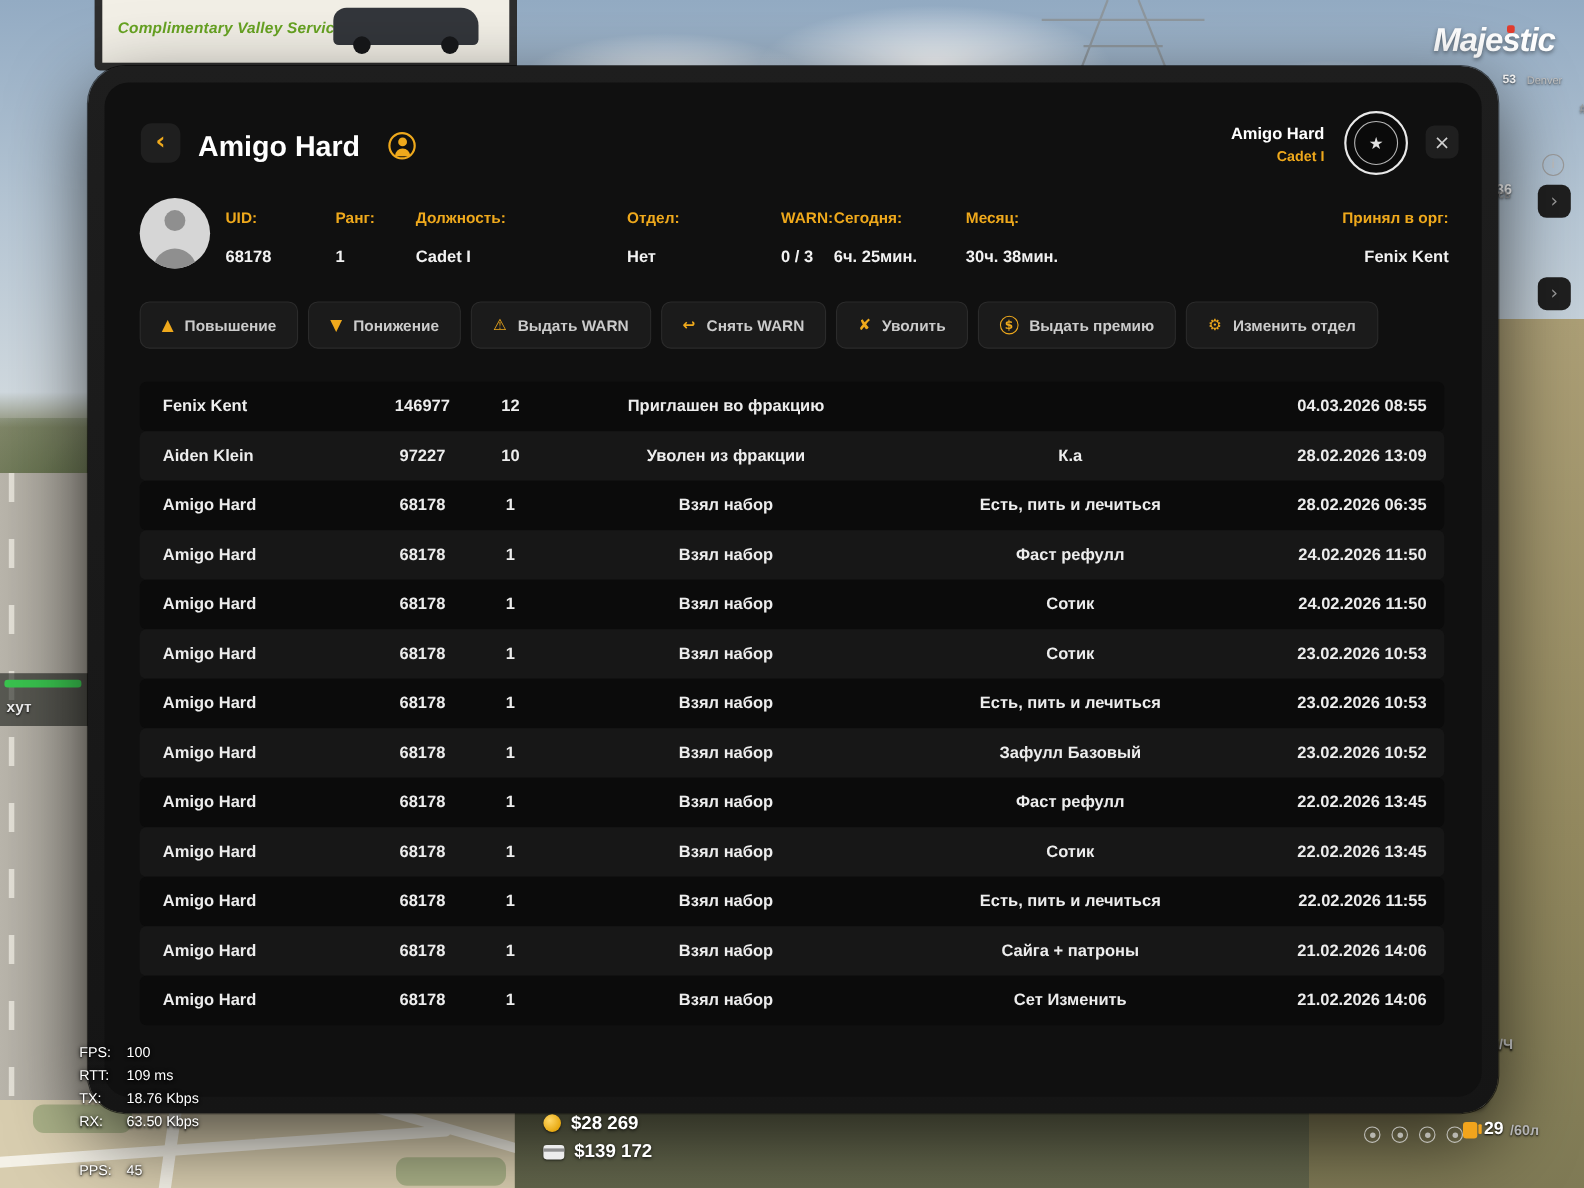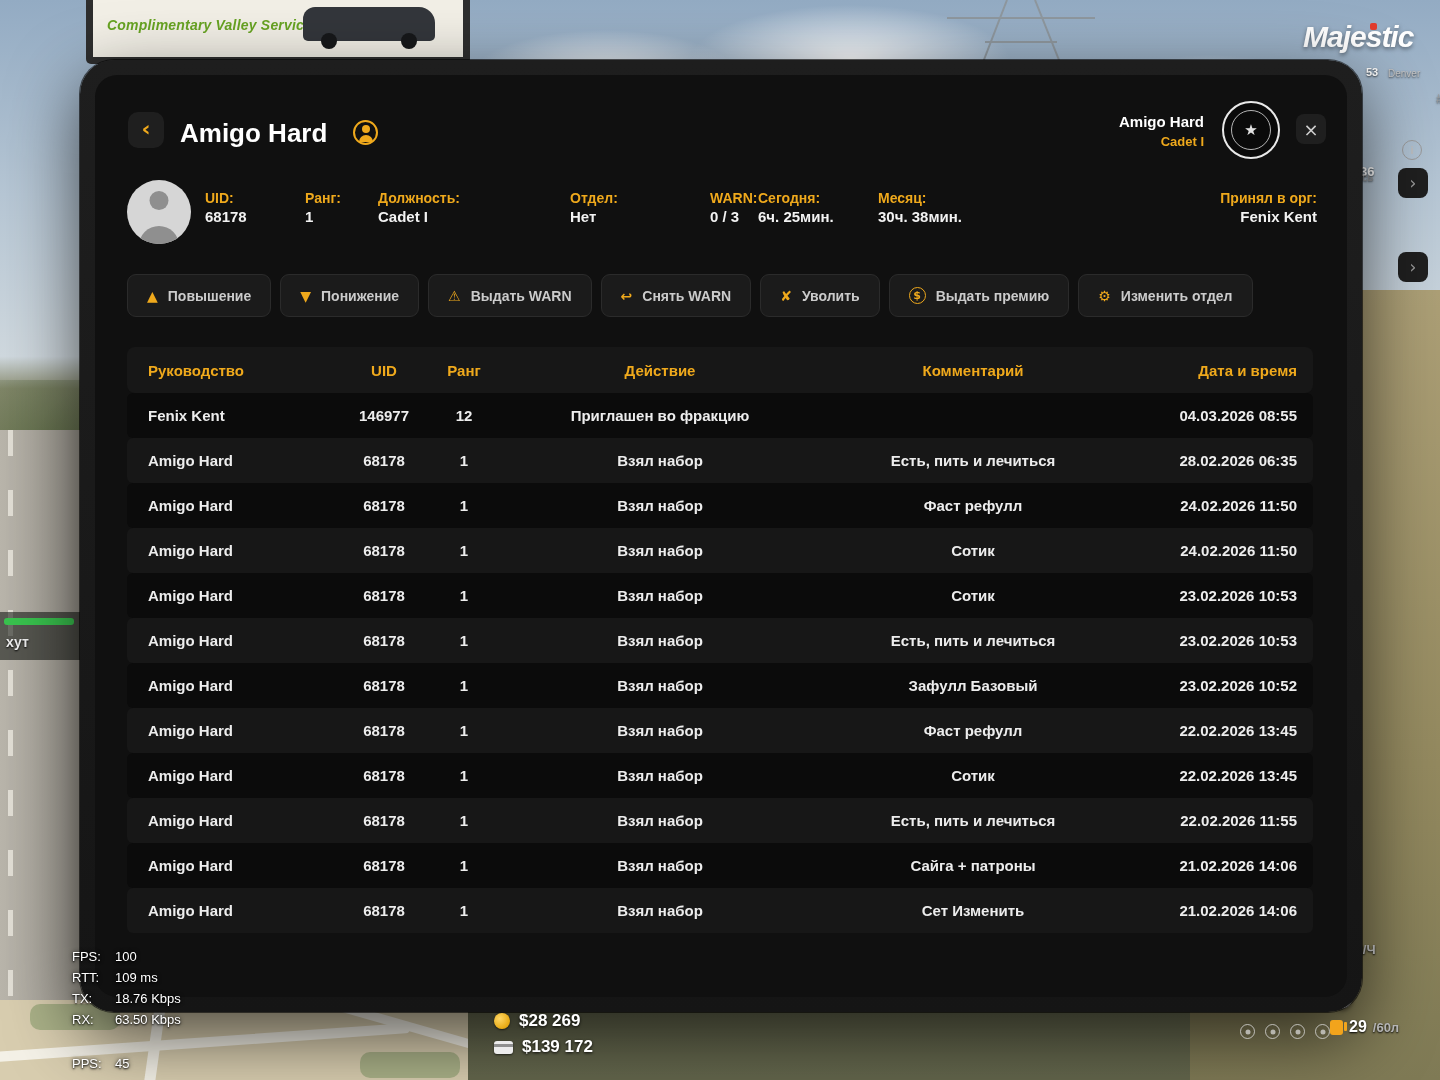--- a/index.html
+++ b/index.html
@@ -93,21 +93,21 @@
   .mm-rank{color:var(--gold);font-size:13px;font-weight:bold;margin-top:4px}
   .badge{position:absolute;left:1142px;top:41px;width:58px;height:58px;border-radius:50%;background:#0a0a0a;border:2px solid #e9e9e9;display:flex;align-items:center;justify-content:center}
   .badge-inner{width:40px;height:40px;border-radius:50%;border:1px solid #b5b5b5;display:flex;align-items:center;justify-content:center;color:#e2e2e2;font-size:15px;font-family:"DejaVu Sans",sans-serif}
   .close{position:absolute;left:1216px;top:54px;width:30px;height:30px;border:none;background:#1f1f1f;border-radius:8px;color:#d0d0d0;font-size:18px;display:flex;align-items:center;justify-content:center;cursor:pointer;font-family:"DejaVu Sans",sans-serif}
 
   .avatar{position:absolute;left:47px;top:120px;width:64px;height:64px;border-radius:50%;background:#d6d6d6;overflow:hidden}
   .avatar::before{content:"";position:absolute;top:11px;left:50%;transform:translateX(-50%);width:19px;height:19px;border-radius:50%;background:#8f8f8f}
   .avatar::after{content:"";position:absolute;bottom:-6px;left:50%;transform:translateX(-50%);width:40px;height:24px;border-radius:20px 20px 0 0;background:#8f8f8f}
 
   .pi{position:absolute;top:130px}
-  .pi .lab{color:var(--gold);font-size:14px;font-weight:bold;margin-bottom:2px;white-space:nowrap}
+  .pi .lab{color:var(--gold);font-size:14px;font-weight:bold;margin-bottom:19px;white-space:nowrap}
   .pi .val{color:#f2f2f2;font-size:15px;font-weight:bold;white-space:nowrap}
   .pi0{left:125px}.pi1{left:225px}.pi2{left:298px}.pi3{left:490px}
   .pi4{left:630px}.pi5{left:678px}.pi6{left:798px}
   .pi7{right:45px;text-align:right}
 
   .actions{position:absolute;left:47px;top:214px;display:flex;gap:9px}
   .abtn{height:43px;display:flex;align-items:center;gap:10px;padding:0 19px;background:#1b1b1b;border:1px solid #2b2b2b;border-radius:9px;color:#cbcbcb;font-size:14px;font-weight:bold;cursor:pointer;font-family:"Liberation Sans",sans-serif;white-space:nowrap}
   .aicon{color:var(--gold);font-size:14px;font-family:"DejaVu Sans",sans-serif;display:flex;align-items:center;justify-content:center}
   .abtn [data-name="bonus-icon"]{width:17px;height:17px;border:1.5px solid var(--gold);border-radius:50%;font-size:11px;font-weight:bold}
 
@@ -271,39 +271,39 @@
         </button>
 
         <button class="abtn" data-name="action-button">
           <span class="aicon" data-name="department-icon">⚙</span>
           <span class="albl" data-name="action-button-label">Изменить отдел</span>
         </button>
 
     </div>
 
     <div class="table" data-name="faction-log-table">
-      <div class="trow thead" data-name="table-header-row">
-        <div class="c th c-name" data-name="header-leader">Руководство</div>
-        <div class="c th c-uid" data-name="header-uid">UID</div>
-        <div class="c th c-rank" data-name="header-rank">Ранг</div>
-        <div class="c th c-action" data-name="header-action">Действие</div>
-        <div class="c th c-comment" data-name="header-comment">Комментарий</div>
-        <div class="c th c-date" data-name="header-datetime">Дата и время</div>
-      </div>
       <div class="tbody" data-name="table-body">
 
           <div class="trow" data-name="table-row">
             <div class="c c-name" data-name="cell-leader">Fenix Kent</div>
             <div class="c c-uid" data-name="cell-uid">146977</div>
             <div class="c c-rank" data-name="cell-rank">12</div>
             <div class="c c-action" data-name="cell-action">Приглашен во фракцию</div>
             <div class="c c-comment" data-name="cell-comment"></div>
             <div class="c c-date" data-name="cell-datetime">04.03.2026 08:55</div>
           </div>
 
+          <div class="trow" data-name="table-row">
+            <div class="c c-name" data-name="cell-leader">Aiden Klein</div>
+            <div class="c c-uid" data-name="cell-uid">97227</div>
+            <div class="c c-rank" data-name="cell-rank">10</div>
+            <div class="c c-action" data-name="cell-action">Уволен из фракции</div>
+            <div class="c c-comment" data-name="cell-comment">К.а</div>
+            <div class="c c-date" data-name="cell-datetime">28.02.2026 13:09</div>
+          </div>
 
           <div class="trow" data-name="table-row">
             <div class="c c-name" data-name="cell-leader">Amigo Hard</div>
             <div class="c c-uid" data-name="cell-uid">68178</div>
             <div class="c c-rank" data-name="cell-rank">1</div>
             <div class="c c-action" data-name="cell-action">Взял набор</div>
             <div class="c c-comment" data-name="cell-comment">Есть, пить и лечиться</div>
             <div class="c c-date" data-name="cell-datetime">28.02.2026 06:35</div>
           </div>
 

